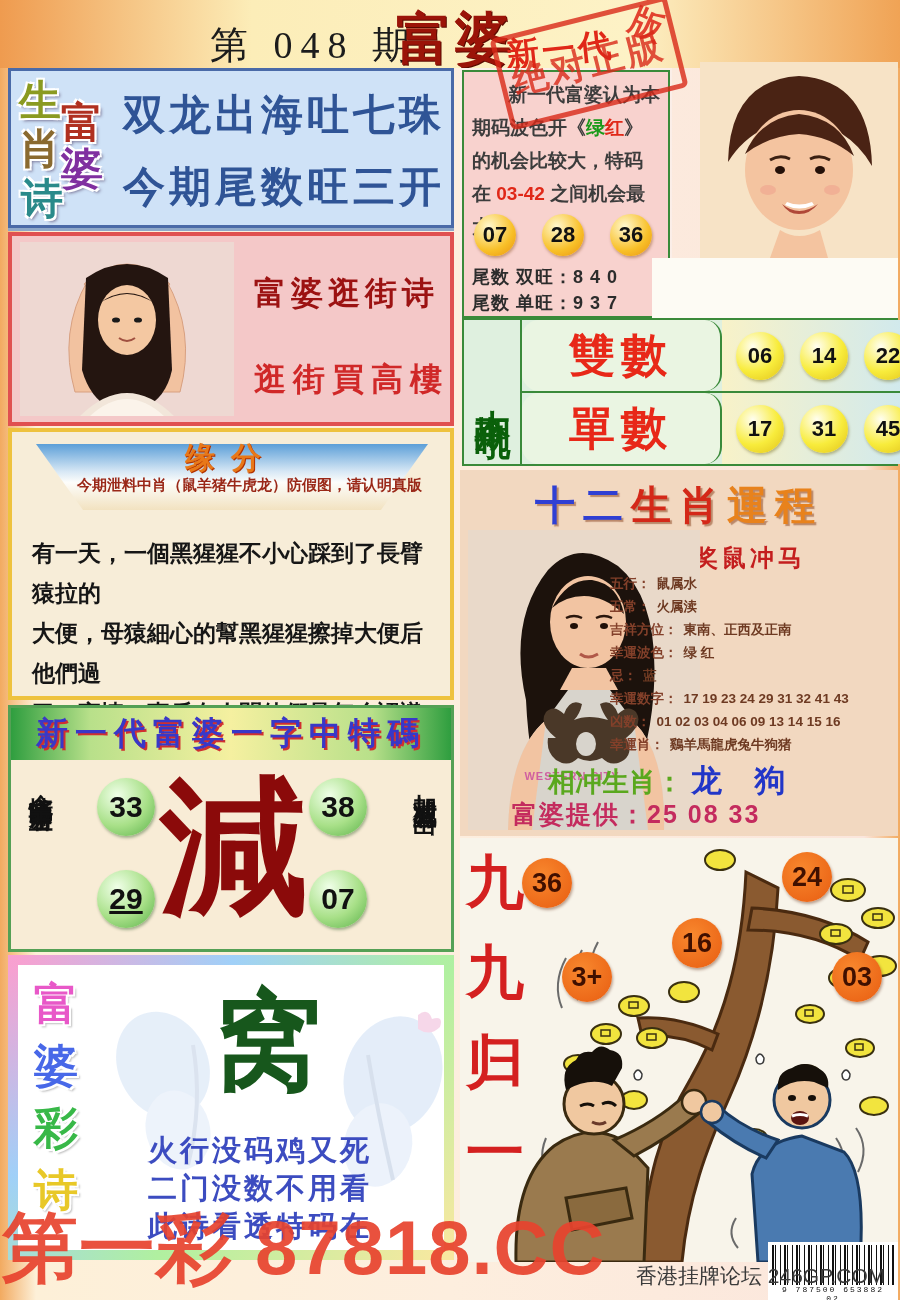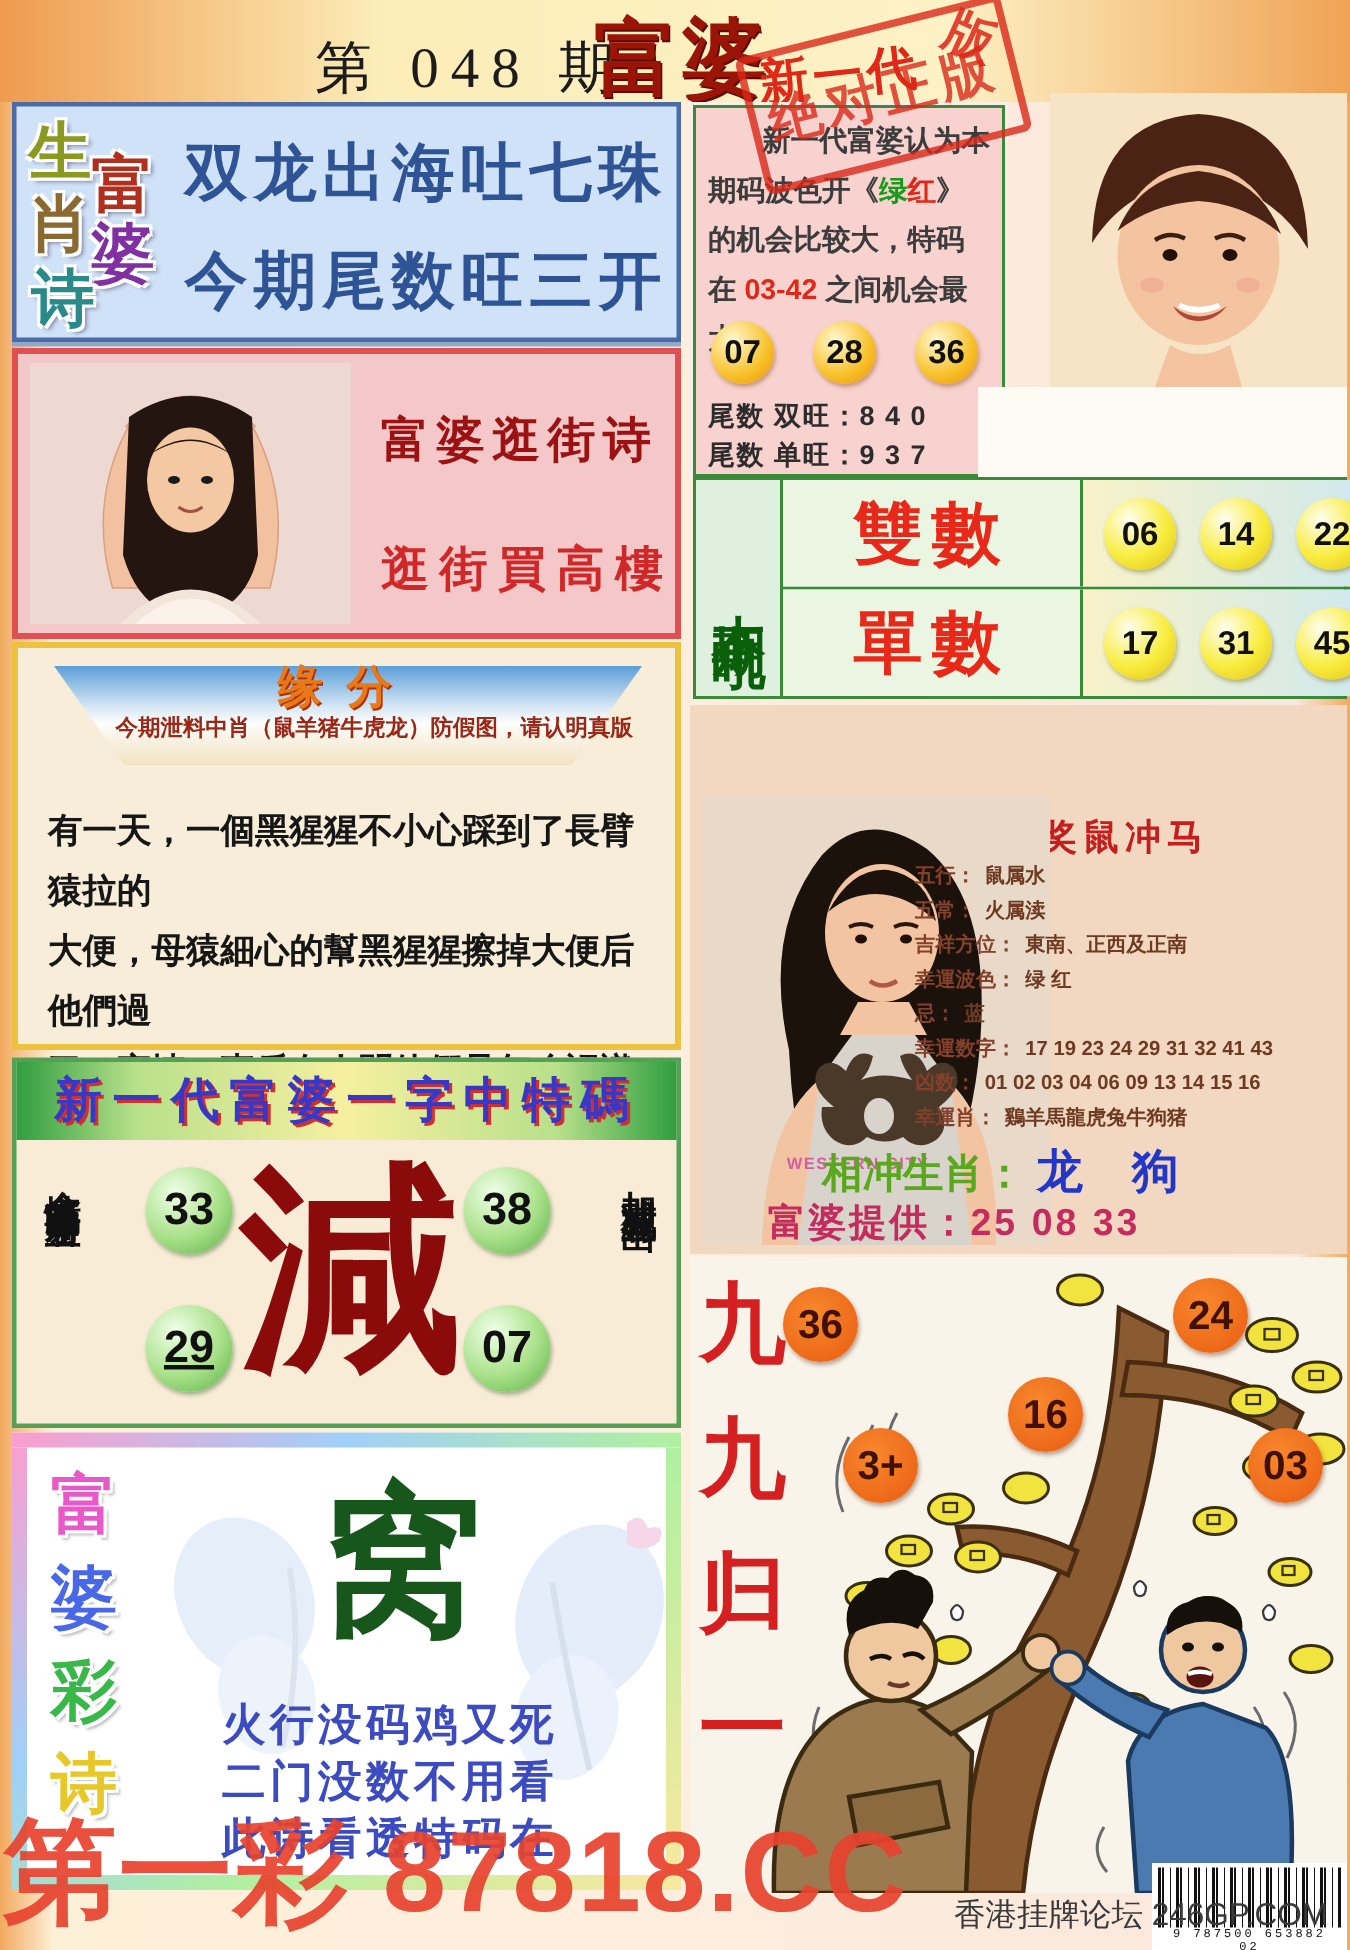--- a/index.html
+++ b/index.html
@@ -97,21 +97,21 @@
   .censor{left:652px;top:258px;width:246px;height:62px;background:#fdfbf4;}
 
   
   .pb{left:462px;top:318px;width:436px;height:148px;border:2px solid #3a8a3a;background:#dff0df;display:flex;}
   .pb .side{width:58px;display:flex;align-items:center;justify-content:center;
     writing-mode:vertical-rl;font-size:36px;font-weight:900;color:#0a600a;letter-spacing:8px;border-right:2px solid #3a8a3a;font-family:"Liberation Serif",serif;}
   .pb .rows{flex:1;display:flex;flex-direction:column;}
   .pb .row{flex:1;display:flex;}
   .pb .row:first-child{border-bottom:2px solid #3a8a3a;}
   .pb .lbl{width:200px;border-right:2px solid #3a8a3a;background:#eaf5e2;display:flex;align-items:center;justify-content:center;
-    font-size:46px;font-weight:900;color:#e82818;letter-spacing:6px;font-family:"Liberation Serif",serif;}
+    font-size:46px;font-weight:900;color:#e82818;letter-spacing:6px;font-family:"Liberation Serif",serif;border-radius:17px;}
   .pb .bset{flex:1;display:flex;align-items:center;gap:16px;padding-left:14px;
     background:linear-gradient(90deg,#f8f2c8,#cfe9ef);}
   .ball-yellow{background:radial-gradient(circle at 35% 30%,#fffef0,#f8ec3c 55%,#e0c018);box-shadow:1px 2px 3px rgba(100,90,0,.4);}
   .pb .ball{width:48px;height:48px;font-size:22px;}
 
   
   .pc{left:460px;top:470px;width:438px;height:366px;background:#f2d8c0;}
   .pc .title{position:absolute;left:0;top:8px;width:100%;text-align:center;font-size:40px;font-weight:900;letter-spacing:8px;
     text-shadow:2px 2px 1px rgba(120,40,0,.45);font-family:"Liberation Serif",serif;}
   .pc .tp1{color:#2f3fd4;} .pc .tp2{color:#d42818;} .pc .tp3{color:#e8821c;}
@@ -286,20 +286,23 @@
         <div class="bset">
           <span class="ball ball-yellow">17</span>
           <span class="ball ball-yellow">31</span>
           <span class="ball ball-yellow">45</span>
         </div>
       </div>
     </div>
   </div>
 
   <div class="panel pc">
+    <div class="title">
+      <span class="tp1">十二</span><span class="tp2">生肖</span><span class="tp3">運程</span>
+    </div>
     <div class="sub">本期开奖鼠冲马</div>
     <svg class="photo" viewBox="0 0 232 300">
       <rect width="232" height="300" fill="#e9d9c9"></rect>
       <path d="M58,170 Q40,90 80,40 Q110,8 150,36 Q196,74 184,180 Q178,230 160,260 L70,260 Q60,215 58,170 Z" fill="#1c120c"></path>
       <ellipse cx="120" cy="92" rx="38" ry="46" fill="#f2c4a2"></ellipse>
       <path d="M84,78 Q100,48 124,50 Q150,54 156,84 Q136,66 116,66 Q98,66 84,78 Z" fill="#1c120c"></path>
       <path d="M98,88 Q106,84 114,88" stroke="#2a160c" stroke-width="2.5" fill="none"></path>
       <path d="M128,88 Q136,84 144,88" stroke="#2a160c" stroke-width="2.5" fill="none"></path>
       <ellipse cx="106" cy="96" rx="4" ry="3" fill="#201008"></ellipse>
       <ellipse cx="136" cy="96" rx="4" ry="3" fill="#201008"></ellipse>

